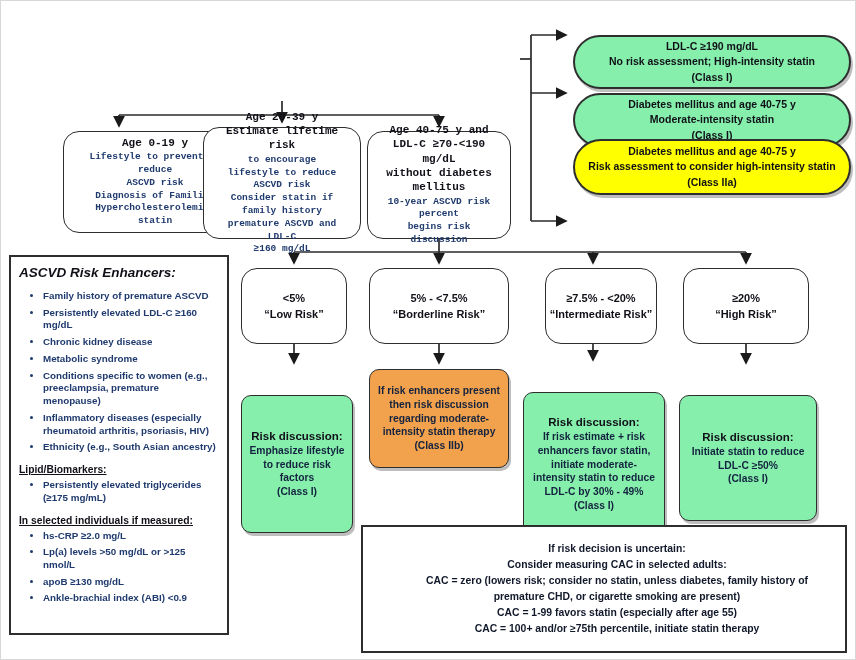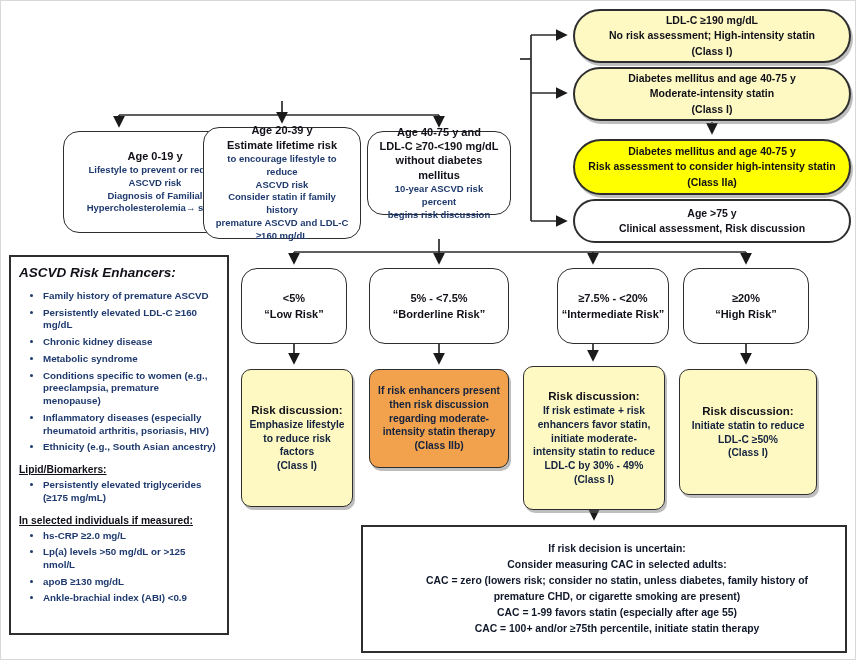--- a/index.html
+++ b/index.html
@@ -11,50 +11,50 @@
   .wires{position:absolute;left:0;top:0;width:856px;height:660px;}
   .box{
     position:absolute;box-sizing:border-box;background:#fff;
     border:2px solid #2e2e2e;display:flex;flex-direction:column;
     align-items:center;justify-content:center;text-align:center;
     color:#101018;
   }
   .pre{white-space:pre-line;}
   .round{border-radius:16px;}
   .pill{border-radius:30px;}
-  .green{background:#fef9c3;}
+  .green{background:#86efac;margin-top:26px;}
   .yellow{background:#ffff00;}
   .orange{background:#f2a14c;}
   .shadow{box-shadow:2px 3px 0 rgba(110,110,110,.45);}
   .title-box{left:42px;top:14px;width:478px;height:86px;border-width:2px;}
   .title-text{font-weight:bold;font-size:15.5px;line-height:1.55;letter-spacing:.1px;}
   .rbox{left:572px;width:278px;font-weight:bold;font-size:10.5px;line-height:1.45;padding:2px 10px;}
   .rbox1{top:8px;height:54px;}
   .rbox2{top:66px;height:54px;}
   .rbox3{top:138px;height:56px;}
   .rbox4{top:198px;height:44px;}
-  .agebox{top:130px;border-width:1.6px;padding:3px 9px;}
+  .agebox{top:130px;border-width:1.6px;padding:3px 16px;font-family:Liberation Mono, monospace;}
   .age-title{font-weight:bold;font-size:11px;line-height:1.3;}
   .age-body{font-weight:bold;font-size:9.5px;line-height:1.35;color:#1f3a6e;margin-top:1px;}
   .age1{left:38px;width:184px;height:102px;margin-left:24px;}
   .age2{left:202px;top:126px;width:158px;height:112px;}
-  .age3{left:366px;width:144px;height:84px;}
+  .age3{left:366px;width:144px;height:108px;}
   .panel{
     position:absolute;left:8px;top:254px;width:220px;height:380px;
     border:2px solid #2e2e2e;box-sizing:border-box;background:#fff;
     padding:8px 8px 6px 8px;text-align:left;color:#101018;
   }
   .panel-title{font-weight:bold;font-style:italic;font-size:13.5px;margin-bottom:10px;}
   .panel ul{margin:4px 0 10px 0;padding-left:24px;}
   .panel li{font-weight:bold;font-size:9.8px;line-height:1.3;color:#1f3a6e;margin-bottom:4px;}
   .panel-head{font-weight:bold;font-size:10.3px;text-decoration:underline;margin-top:8px;}
   .riskbox{top:267px;height:76px;font-weight:bold;font-size:11px;line-height:1.5;border-width:1.6px;}
   .risk1{left:240px;width:106px;}
   .risk2{left:368px;width:140px;}
-  .risk3{left:556px;width:112px;}
+  .risk3{left:544px;width:112px;}
   .risk4{left:682px;width:126px;}
   .discbox{top:368px;border-radius:10px;border-width:1.8px;padding:0 6px;}
   .disc-head{font-weight:bold;font-size:11.5px;line-height:1.3;}
   .disc-body{font-weight:bold;font-size:10.3px;line-height:1.35;color:#13233f;}
   .disc1{left:240px;width:112px;height:138px;}
   .disc2{left:368px;width:140px;height:99px;}
   .disc3{left:522px;top:365px;width:142px;height:144px;}
   .disc4{left:678px;width:138px;height:126px;}
   .cacbox{left:360px;top:524px;width:486px;height:128px;border-width:2px;padding-left:26px;}
   .cac-text{font-weight:bold;font-size:10.4px;line-height:1.55;color:#10182a;padding:0 6px;}
@@ -110,24 +110,20 @@
   </div>
   <div class="box pill shadow green rbox rbox2">
     <div class="pre">Diabetes mellitus and age 40-75 y
 Moderate-intensity statin
 (Class I)</div>
   </div>
   <div class="box pill shadow yellow rbox rbox3">
     <div class="pre">Diabetes mellitus and age 40-75 y
 Risk assessment to consider high-intensity statin
 (Class IIa)</div>
-  </div>
-  <div class="box pill rbox rbox4">
-    <div class="pre">Age &gt;75 y
-Clinical assessment, Risk discussion</div>
   </div>
 
   <div class="box round agebox age1">
     <div class="pre age-title">Age 0-19 y</div>
     <div class="pre age-body">Lifestyle to prevent or reduce
 ASCVD risk
 Diagnosis of Familial
 Hypercholesterolemia→ statin</div>
   </div>
   <div class="box round agebox age2">

